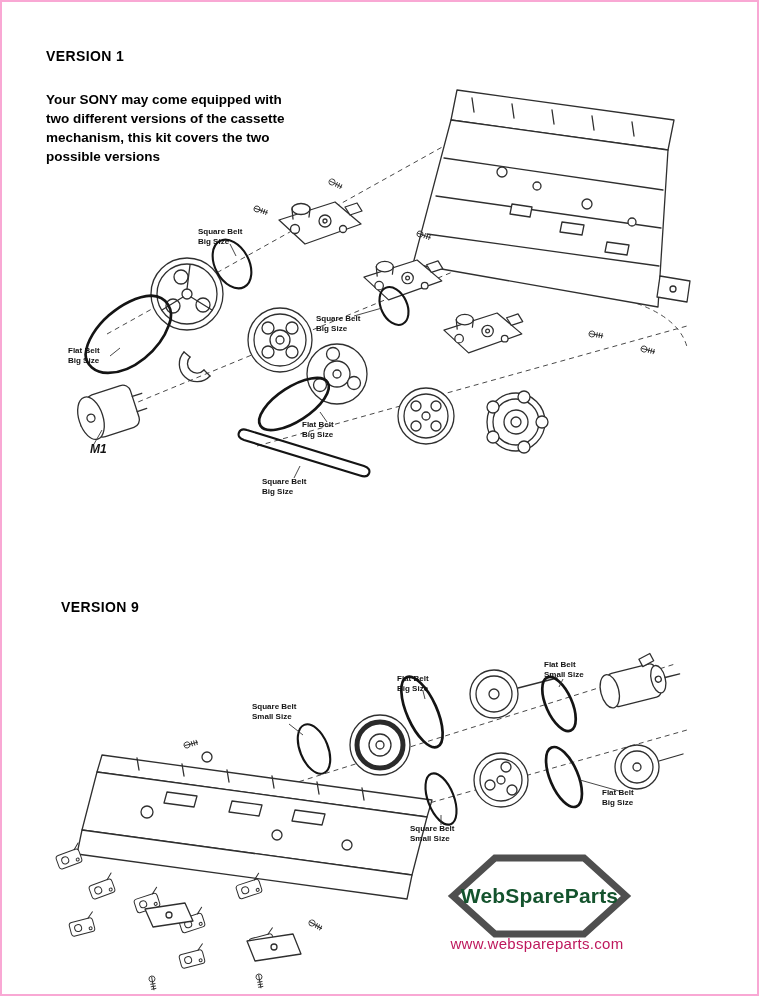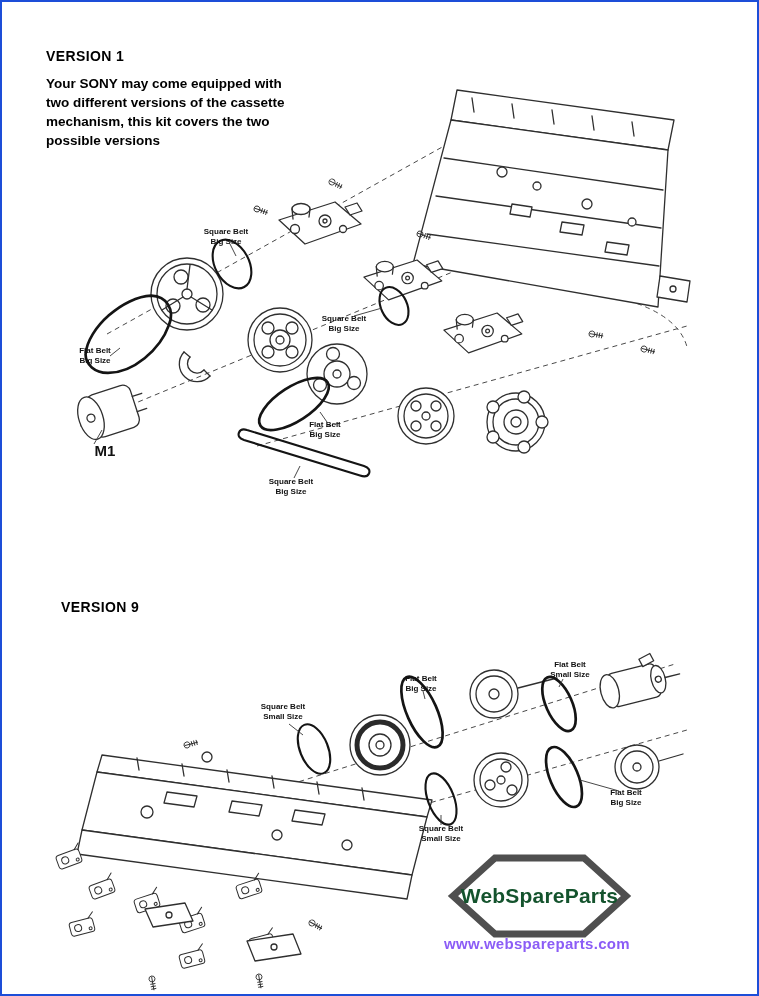--- a/index.html
+++ b/index.html
@@ -1,61 +1,61 @@
 <!DOCTYPE html>
 <html><head>
 <meta charset="utf-8">
 <style>
   * { margin:0; padding:0; box-sizing:border-box; }
   html,body { background:#ffffff; font-family:"Liberation Sans", sans-serif; }
   .page {
     position:relative; width:759px; height:996px; background:#ffffff;
-    border:2px solid #1d4ed8; overflow:hidden; margin:0 auto;
+    border:2px solid #f9a8d4; overflow:hidden; margin:0 auto;
   }
   .section-title {
     position:absolute; font-size:14px; font-weight:bold; color:#000;
     letter-spacing:0.4px;
   }
   .description {
     position:absolute; font-size:13.5px; font-weight:bold; color:#000;
     line-height:1.42; white-space:pre-line;
   }
   .plabel {
     position:absolute; font-size:8px; font-weight:bold; color:#111;
-    text-align:center; white-space:pre-line; line-height:1.25; z-index:5;
-  }
-  .plabel.italic { font-size:15px; }
+    white-space:pre-line; line-height:1.25; z-index:5;
+  }
+  .plabel.italic { font-style:italic; font-size:12px; }
   .diagram { position:absolute; z-index:1; }
   
   .d-ln   { fill:none; stroke:#2f2f2f; stroke-width:1.3; stroke-linejoin:round; stroke-linecap:round; }
   .d-sol  { fill:#ffffff; stroke:#2f2f2f; stroke-width:1.3; stroke-linejoin:round; stroke-linecap:round; }
   .d-belt    { fill:none; stroke:#141414; stroke-width:2.7; }
   .d-belt-sq { fill:none; stroke:#141414; stroke-width:2.1; }
   .d-dash { fill:none; stroke:#4a4a4a; stroke-width:1; stroke-dasharray:5 4; }
   .d-lead { fill:none; stroke:#333333; stroke-width:0.9; }
   .d-band { fill:none; stroke:#2a2a2a; stroke-width:5; }
   .logo-wrap { position:absolute; left:445px; top:850px; width:185px; height:88px; z-index:4; }
   .logo-text {
     position:absolute; left:0; top:0; width:185px; height:88px;
     display:flex; align-items:center; justify-content:center;
     font-size:21px; font-weight:bold; color:#14532d; letter-spacing:0.2px;
   }
   .website {
     position:absolute; left:412px; top:933px; width:246px; text-align:center;
-    font-size:15px; font-weight:bold; color:#8b5cf6; letter-spacing:0.3px; z-index:4;
+    font-size:15px; font-weight:normal; color:#be185d; letter-spacing:0.3px; z-index:4;
   }
 </style>
 </head>
 <body>
 
 <div class="page">
 
   <div class="section-title" style="left:44px; top:46px;">VERSION 1</div>
 
-  <div class="description" style="left:44px; top:72px; width:300px;">Your SONY may come equipped with
+  <div class="description" style="left:44px; top:88px; width:300px;">Your SONY may come equipped with
 two different versions of the cassette
 mechanism, this kit covers the two
 possible versions</div>
 
   <svg class="diagram" style="left:30px; top:62px;" width="700" height="490" viewBox="0 0 700 490">
     <defs>
       <g id="screw1" class="d-ln" style="stroke-width:0.9">
         <circle cx="0" cy="0" r="3"></circle>
         <line x1="-2" y1="0" x2="2" y2="0"></line>
         <line x1="3" y1="0" x2="11" y2="0"></line>

